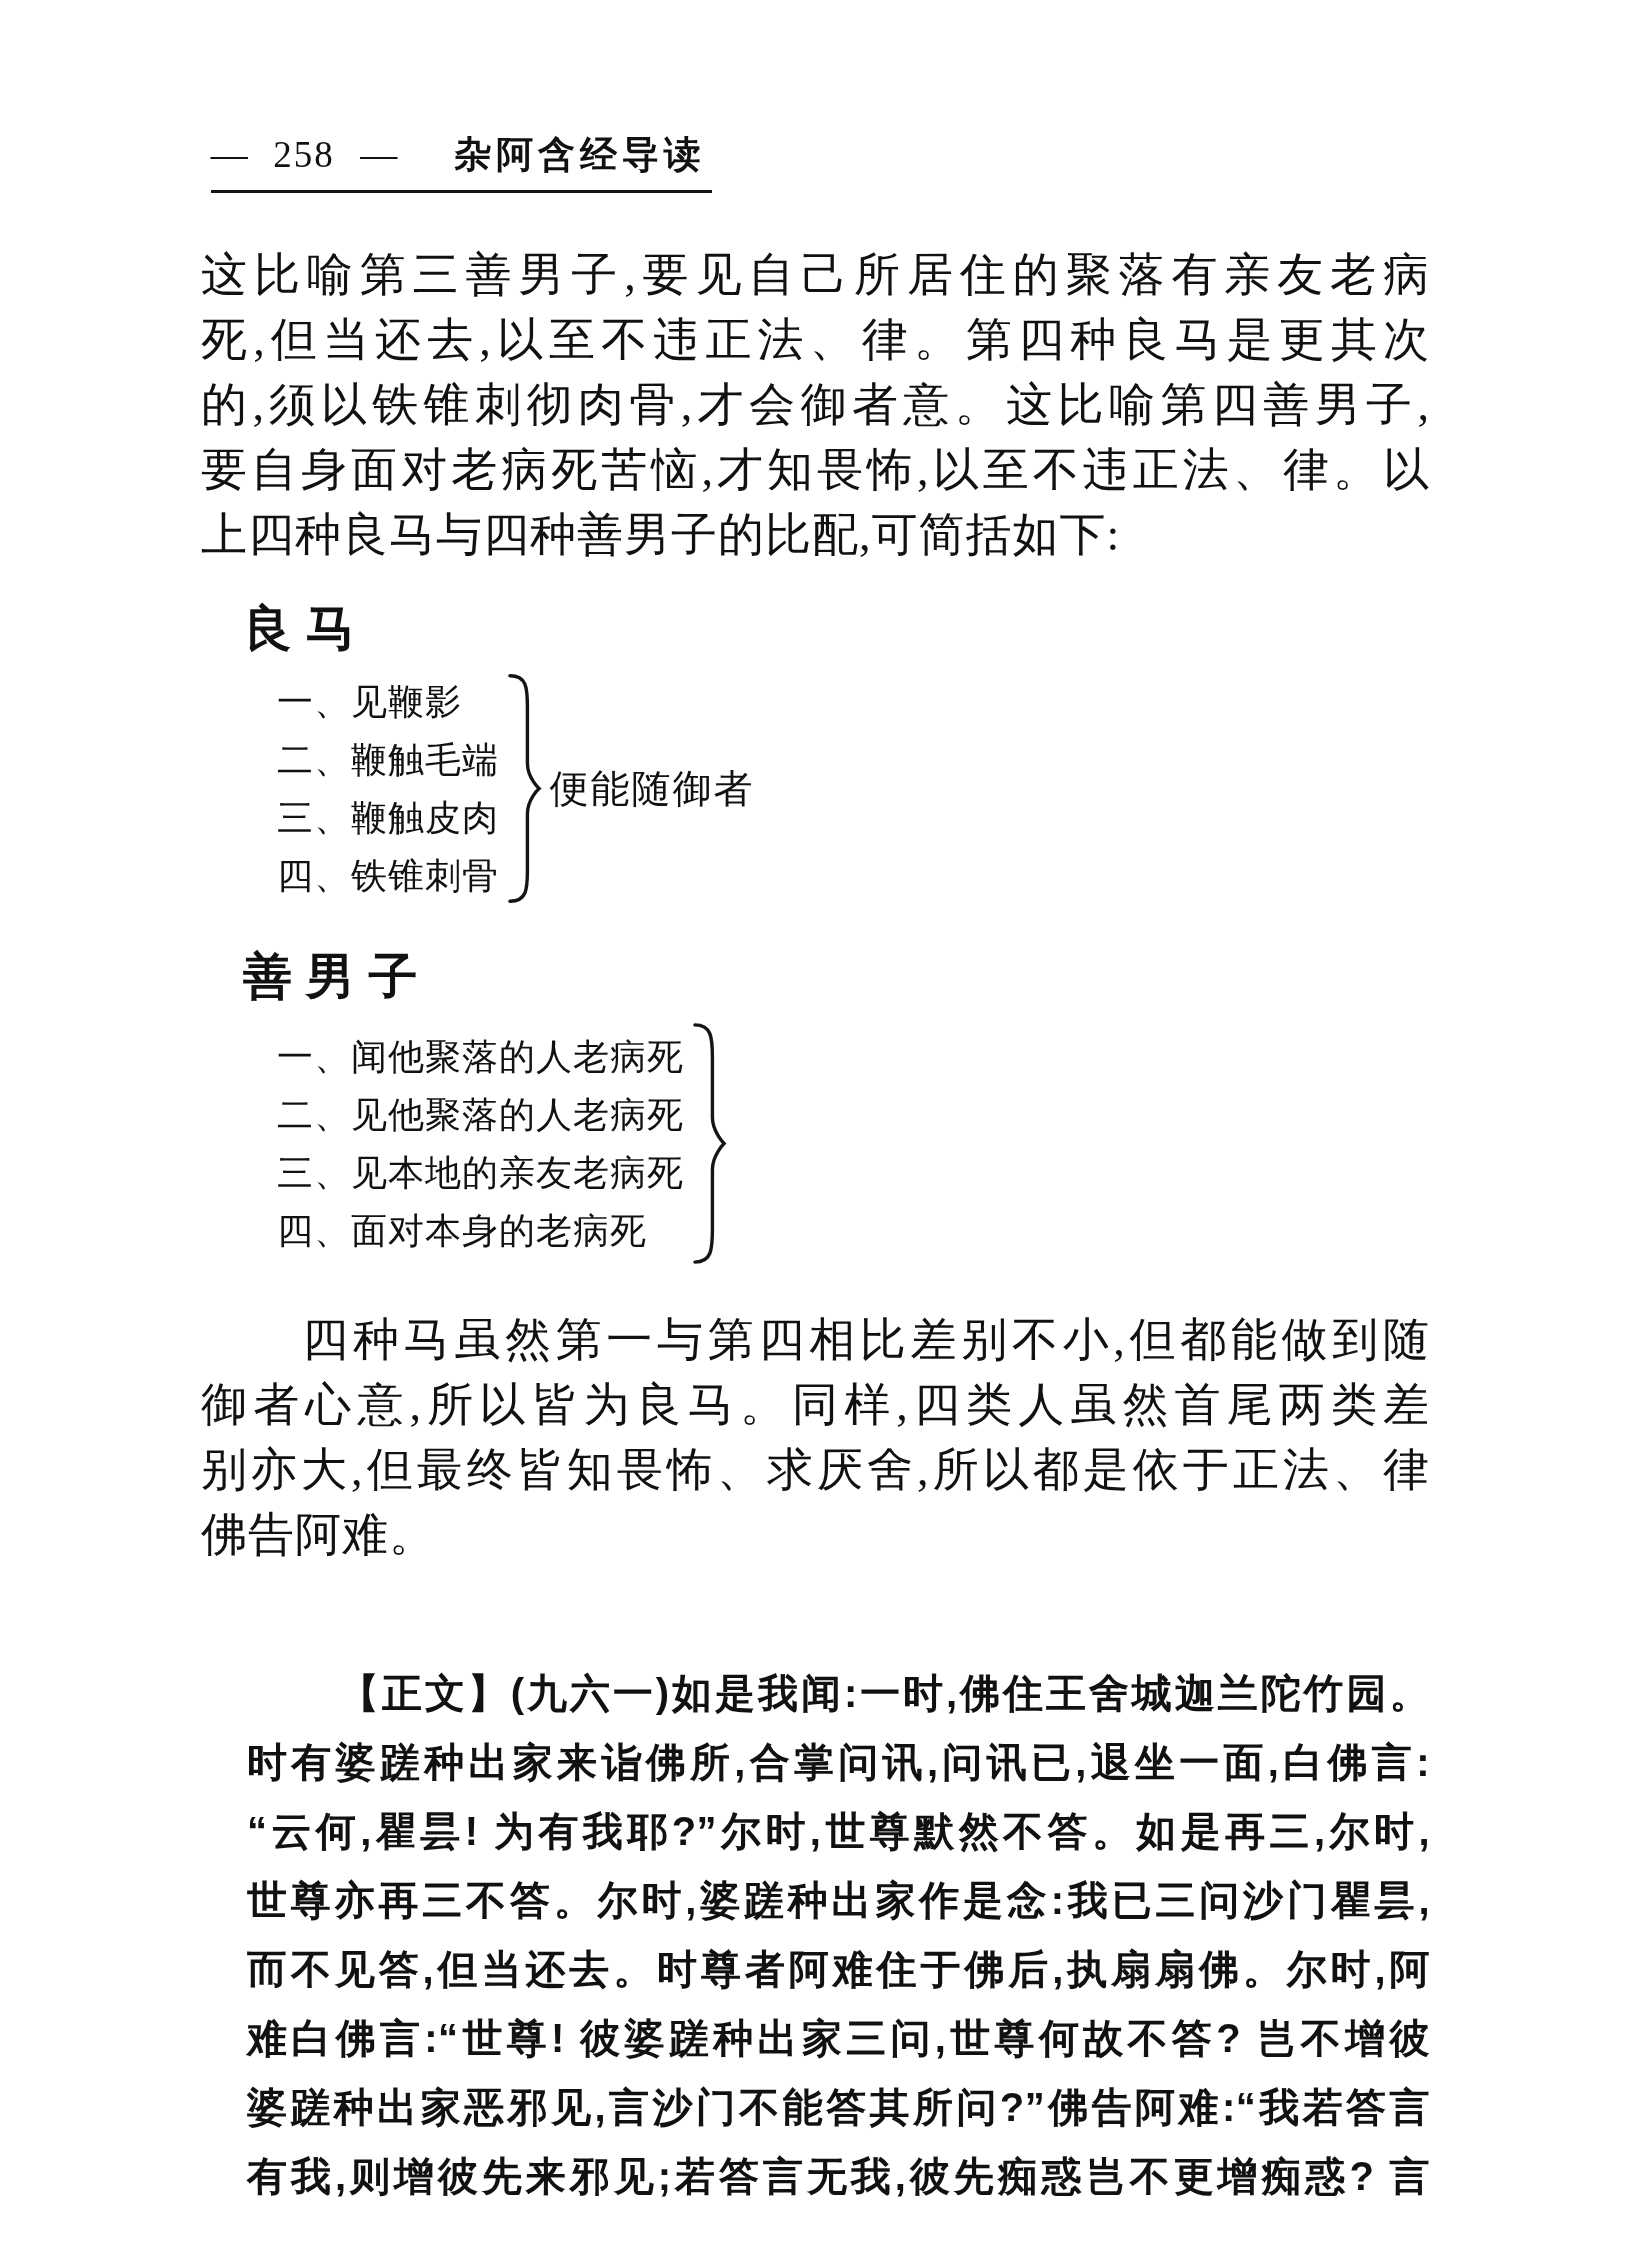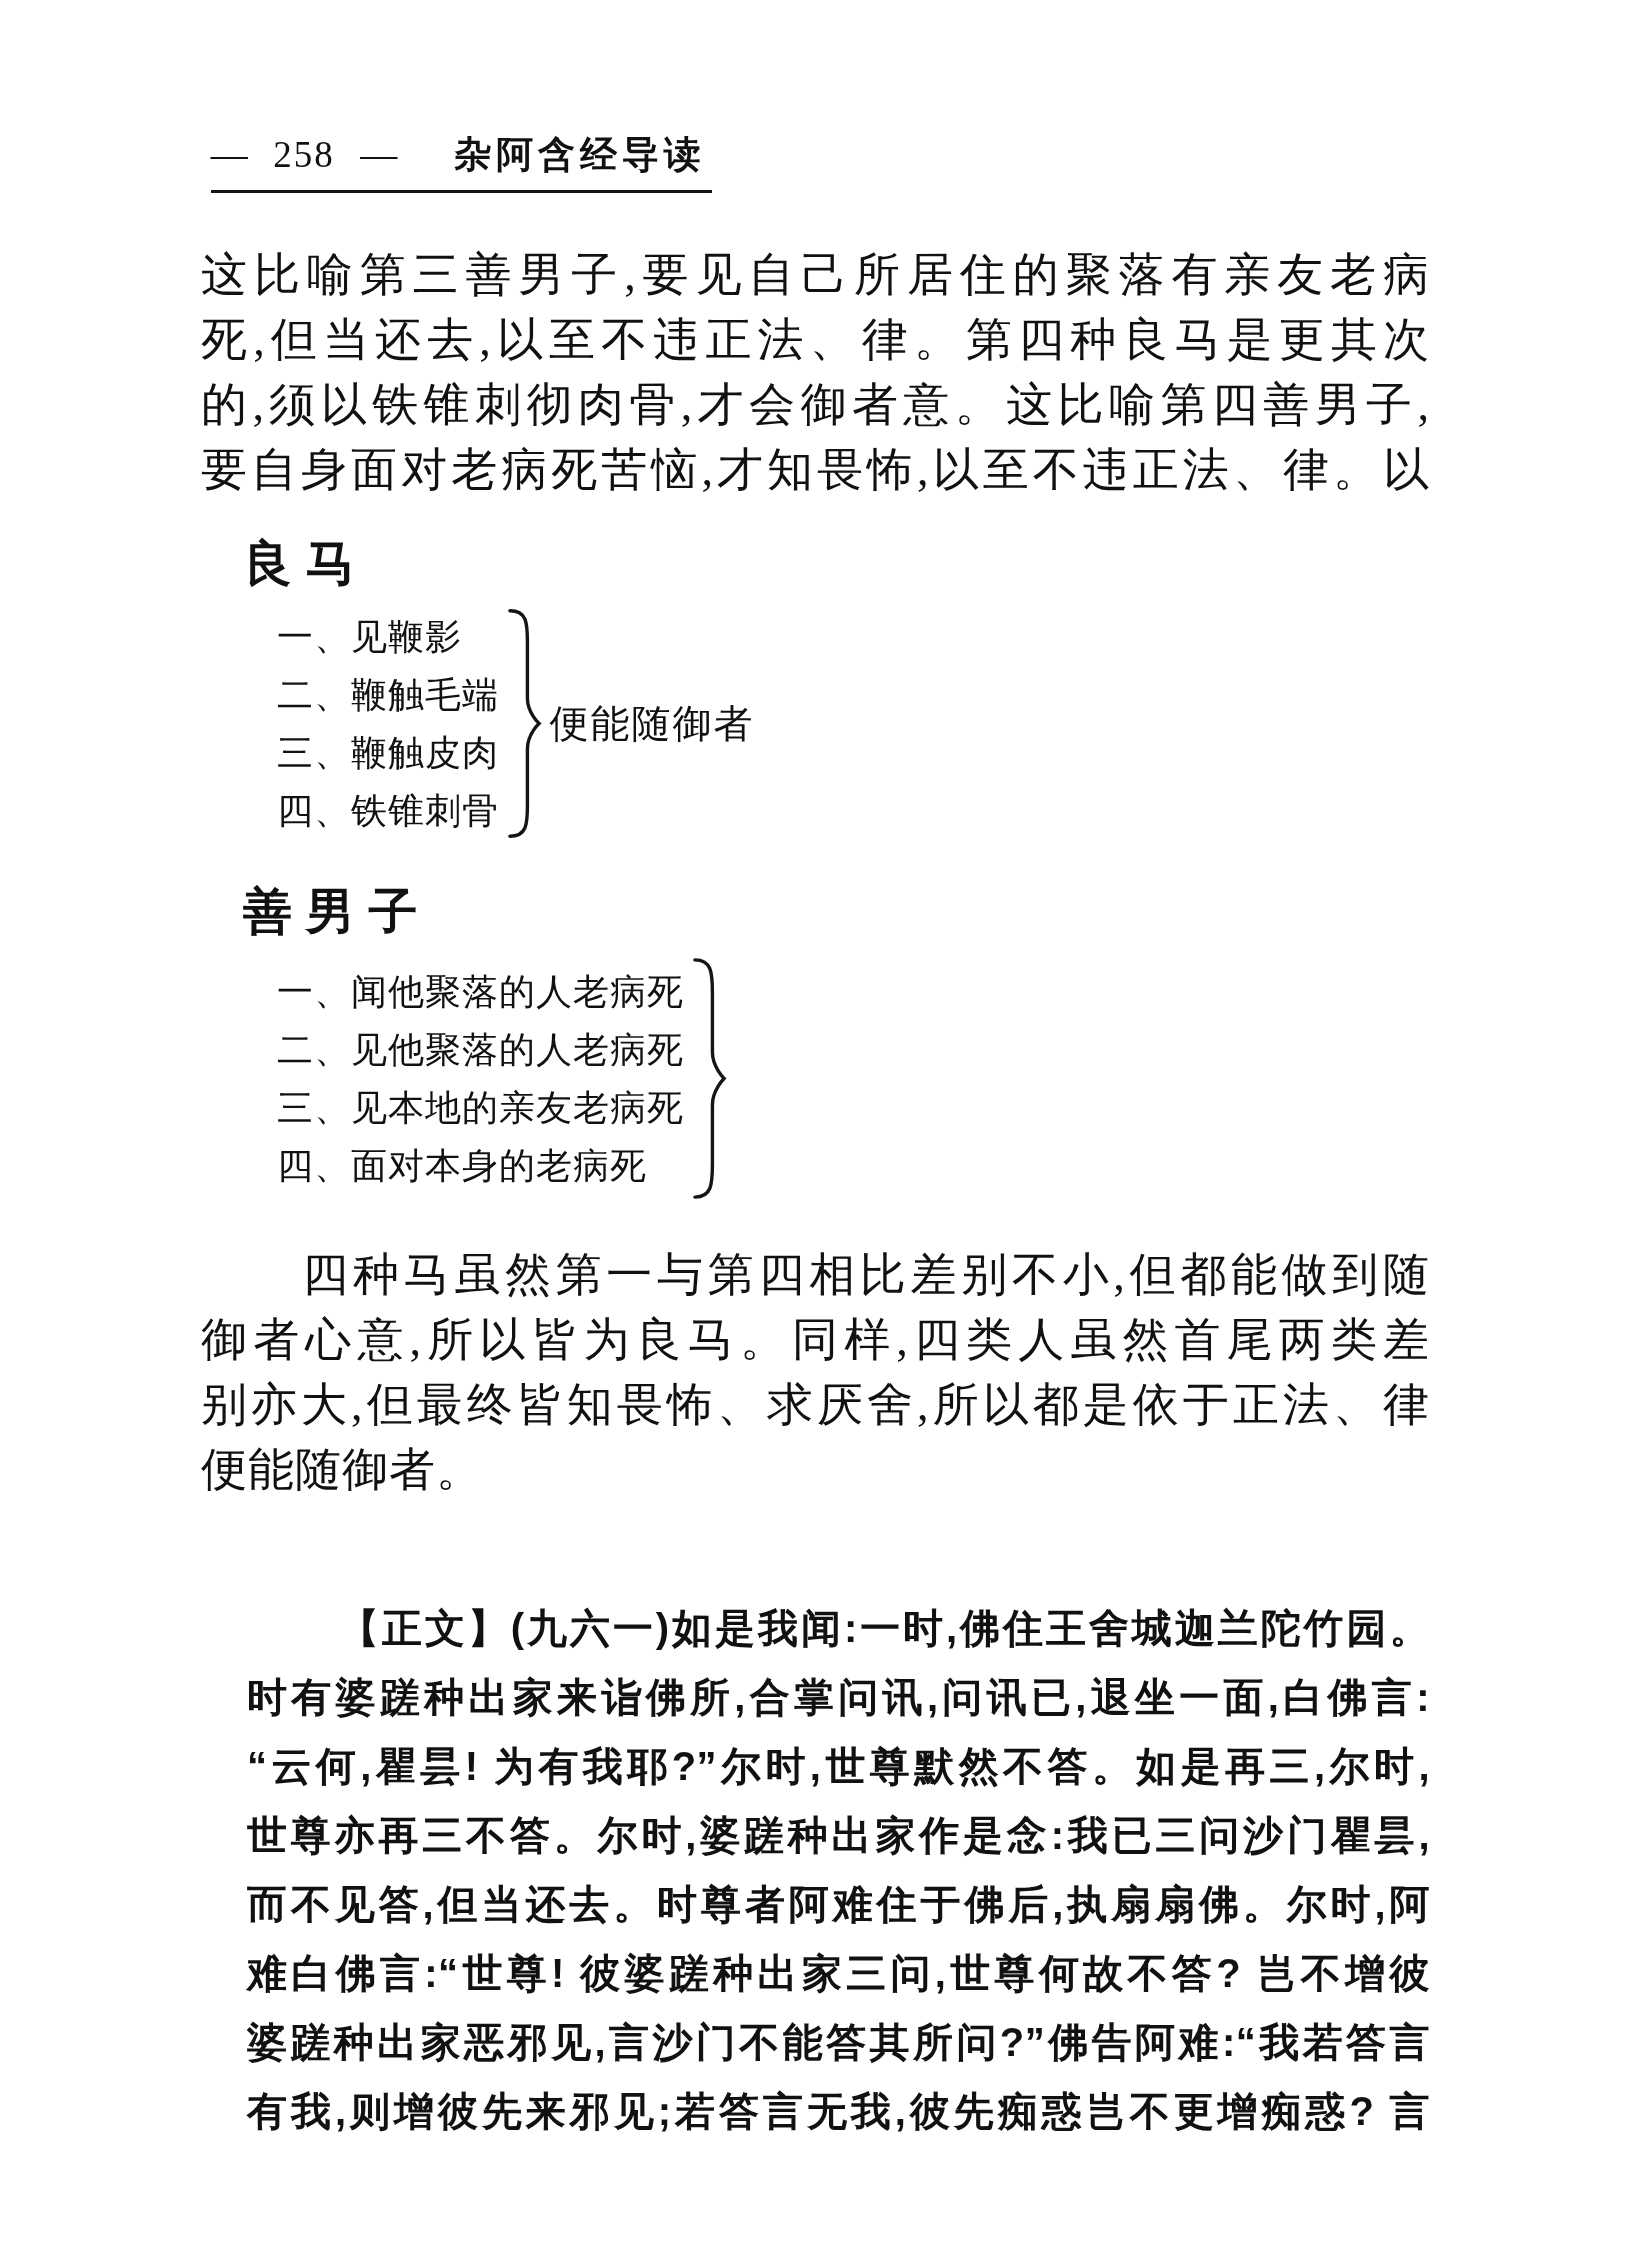--- a/index.html
+++ b/index.html
@@ -66,20 +66,21 @@
       <span class="pageno">258</span>
       <span class="dash">—</span>
       <span class="head-title">杂阿含经导读</span>
     </div>
 
     <div class="para p1">
       <div class="line">这比喻第三善男子,要见自己所居住的聚落有亲友老病</div>
       <div class="line">死,但当还去,以至不违正法、律。第四种良马是更其次</div>
       <div class="line">的,须以铁锥刺彻肉骨,才会御者意。这比喻第四善男子,</div>
       <div class="line">要自身面对老病死苦恼,才知畏怖,以至不违正法、律。以</div>
+      <div class="line short">上四种良马与四种善男子的比配,可简括如下:</div>
     </div>
 
     <div class="diagram-heading">良马</div>
 
     <div class="diagram">
       <div class="diagram-list">
         <div class="litem">一、见鞭影</div>
         <div class="litem">二、鞭触毛端</div>
         <div class="litem">三、鞭触皮肉</div>
         <div class="litem">四、铁锥刺骨</div>
@@ -101,21 +102,21 @@
       </div>
       <svg class="brace" width="35" height="245" viewBox="0 0 36 250">
         <path d="M3,3 C20,3 21,16 21,37 L21,98 C21,113 33,125 33,125 C33,125 21,137 21,152 L21,213 C21,234 20,247 3,247" fill="none" stroke="#151515" stroke-width="3.5" stroke-linecap="round"></path>
       </svg>
     </div>
 
     <div class="para p2">
       <div class="line indent2">四种马虽然第一与第四相比差别不小,但都能做到随</div>
       <div class="line">御者心意,所以皆为良马。同样,四类人虽然首尾两类差</div>
       <div class="line">别亦大,但最终皆知畏怖、求厌舍,所以都是依于正法、律</div>
-      <div class="line short">便能随御者。</div>
+      <div class="line short">佛告阿难。</div>
     </div>
 
     <div class="scripture">
       <div class="line indent2">【正文】(九六一)如是我闻:一时,佛住王舍城迦兰陀竹园。</div>
       <div class="line">时有婆蹉种出家来诣佛所,合掌问讯,问讯已,退坐一面,白佛言:</div>
       <div class="line">“云何,瞿昙! 为有我耶?”尔时,世尊默然不答。如是再三,尔时,</div>
       <div class="line">世尊亦再三不答。尔时,婆蹉种出家作是念:我已三问沙门瞿昙,</div>
       <div class="line">而不见答,但当还去。时尊者阿难住于佛后,执扇扇佛。尔时,阿</div>
       <div class="line">难白佛言:“世尊! 彼婆蹉种出家三问,世尊何故不答? 岂不增彼</div>
       <div class="line">婆蹉种出家恶邪见,言沙门不能答其所问?”佛告阿难:“我若答言</div>

